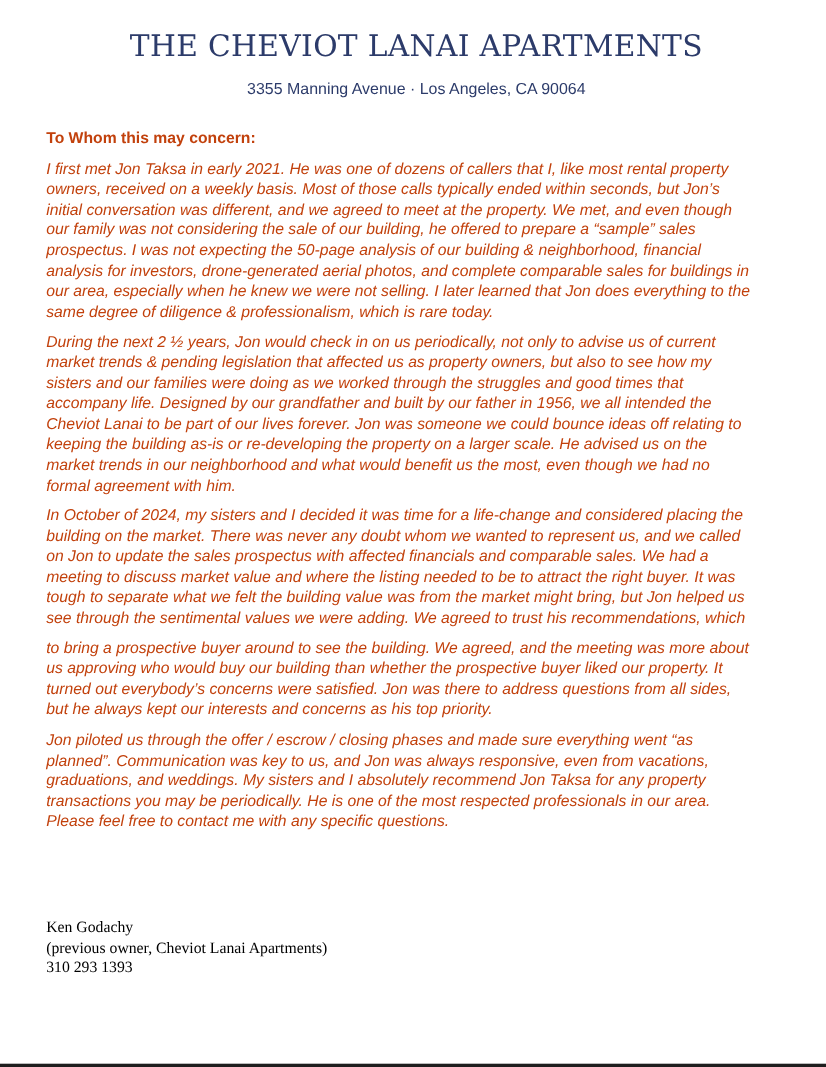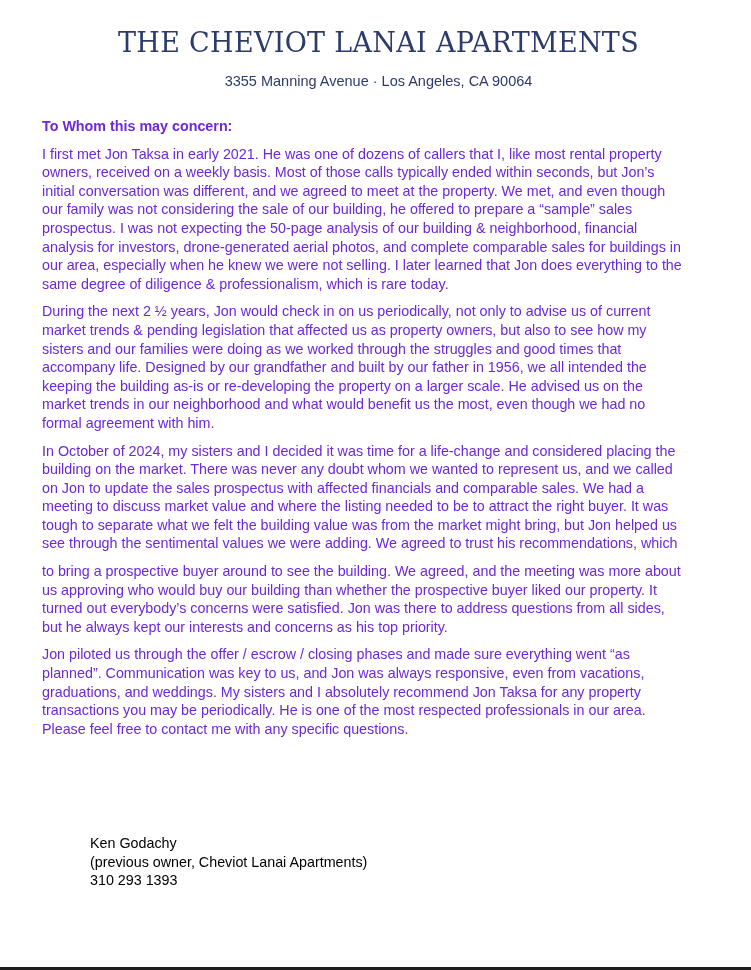--- a/index.html
+++ b/index.html
@@ -40,39 +40,38 @@
       line-height: 18px;
     }
     .content {
       position: absolute;
       left: 42px;
       top: 117px;
       width: 680px;
       font-family: "Liberation Sans", sans-serif;
       font-size: 14.3px;
       line-height: 18.6px;
-      color: #6d28d9;
+      color: #c2410c;
     }
     .salutation {
       font-weight: bold;
       margin: 0 0 9px 0;
     }
     .para {
       margin: 0 0 9px 0;
       white-space: normal;
     }
-    .para .ln { display: block; white-space: nowrap; }
+    .para .ln { display: block; white-space: nowrap; font-style: italic; }
     .signature {
       position: absolute;
       left: 42px;
       top: 834px;
-      font-family: Liberation Sans, sans-serif;
+      font-family: Liberation Serif, serif;
       font-size: 14.3px;
       line-height: 18.6px;
-      margin-left: 48px;
     }
     .signature div { white-space: nowrap; }
     .bottom-rule {
       position: absolute;
       left: 0;
       top: 967px;
       width: 751px;
       height: 3px;
       background: #1e1e1e;
     }
@@ -97,20 +96,21 @@
     <span class="ln">analysis for investors, drone-generated aerial photos, and complete comparable sales for buildings in</span>
     <span class="ln">our area, especially when he knew we were not selling. I later learned that Jon does everything to the</span>
     <span class="ln">same degree of diligence &amp; professionalism, which is rare today.</span>
   </p>
 
   <p class="para">
     <span class="ln">During the next 2 ½ years, Jon would check in on us periodically, not only to advise us of current</span>
     <span class="ln">market trends &amp; pending legislation that affected us as property owners, but also to see how my</span>
     <span class="ln">sisters and our families were doing as we worked through the struggles and good times that</span>
     <span class="ln">accompany life. Designed by our grandfather and built by our father in 1956, we all intended the</span>
+    <span class="ln">Cheviot Lanai to be part of our lives forever. Jon was someone we could bounce ideas off relating to</span>
     <span class="ln">keeping the building as-is or re-developing the property on a larger scale.  He advised us on the</span>
     <span class="ln">market trends in our neighborhood and what would benefit us the most, even though we had no</span>
     <span class="ln">formal agreement with him.</span>
   </p>
 
   <p class="para">
     <span class="ln">In October of 2024, my sisters and I decided it was time for a life-change and considered placing the</span>
     <span class="ln">building on the market.  There was never any doubt whom we wanted to represent us, and we called</span>
     <span class="ln">on Jon to update the sales prospectus with affected financials and comparable sales.  We had a</span>
     <span class="ln">meeting to discuss market value and where the listing needed to be to attract the right buyer.  It was</span>

